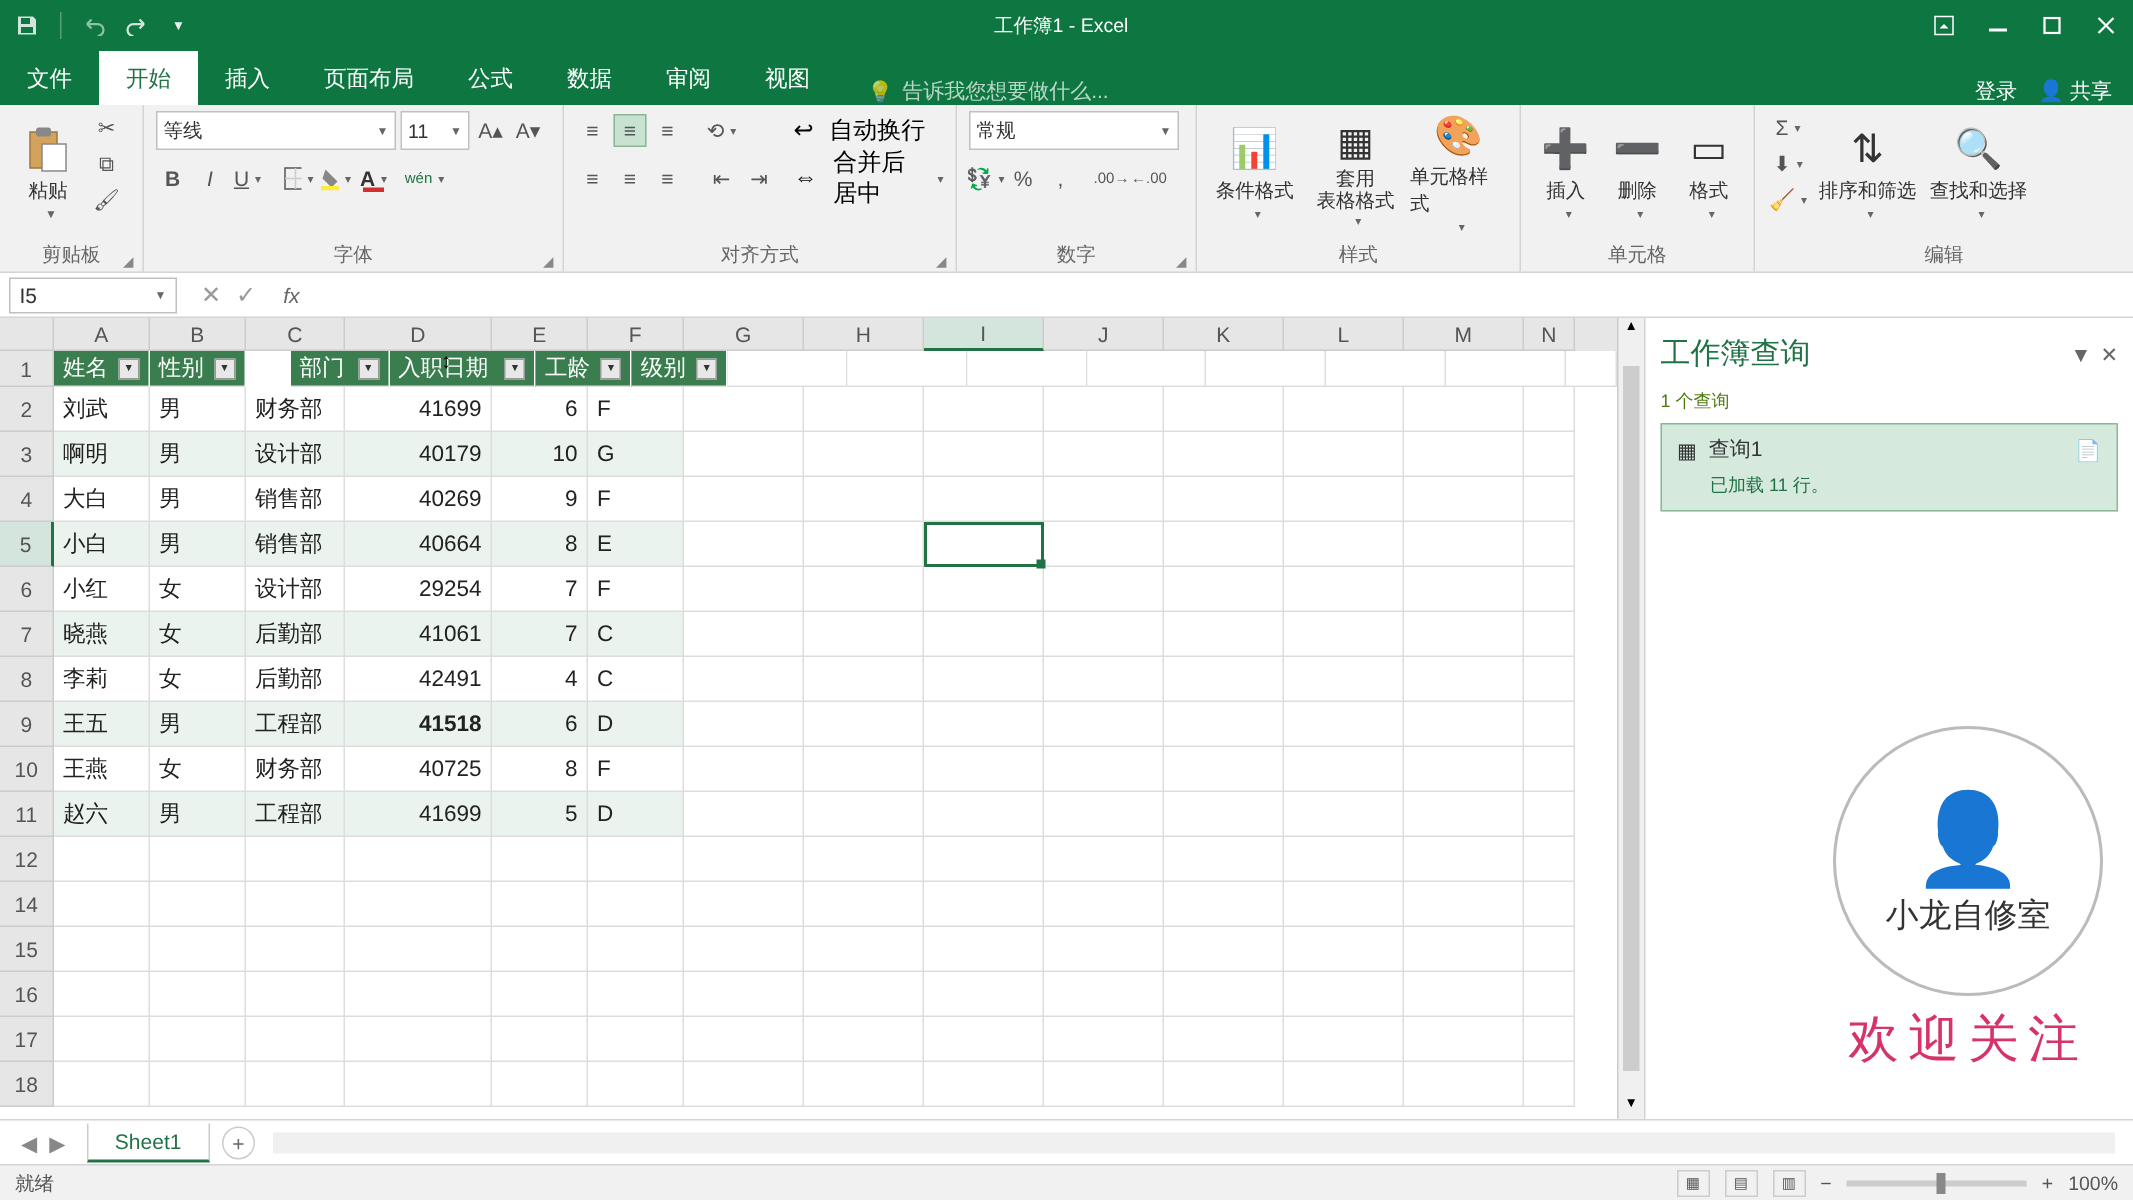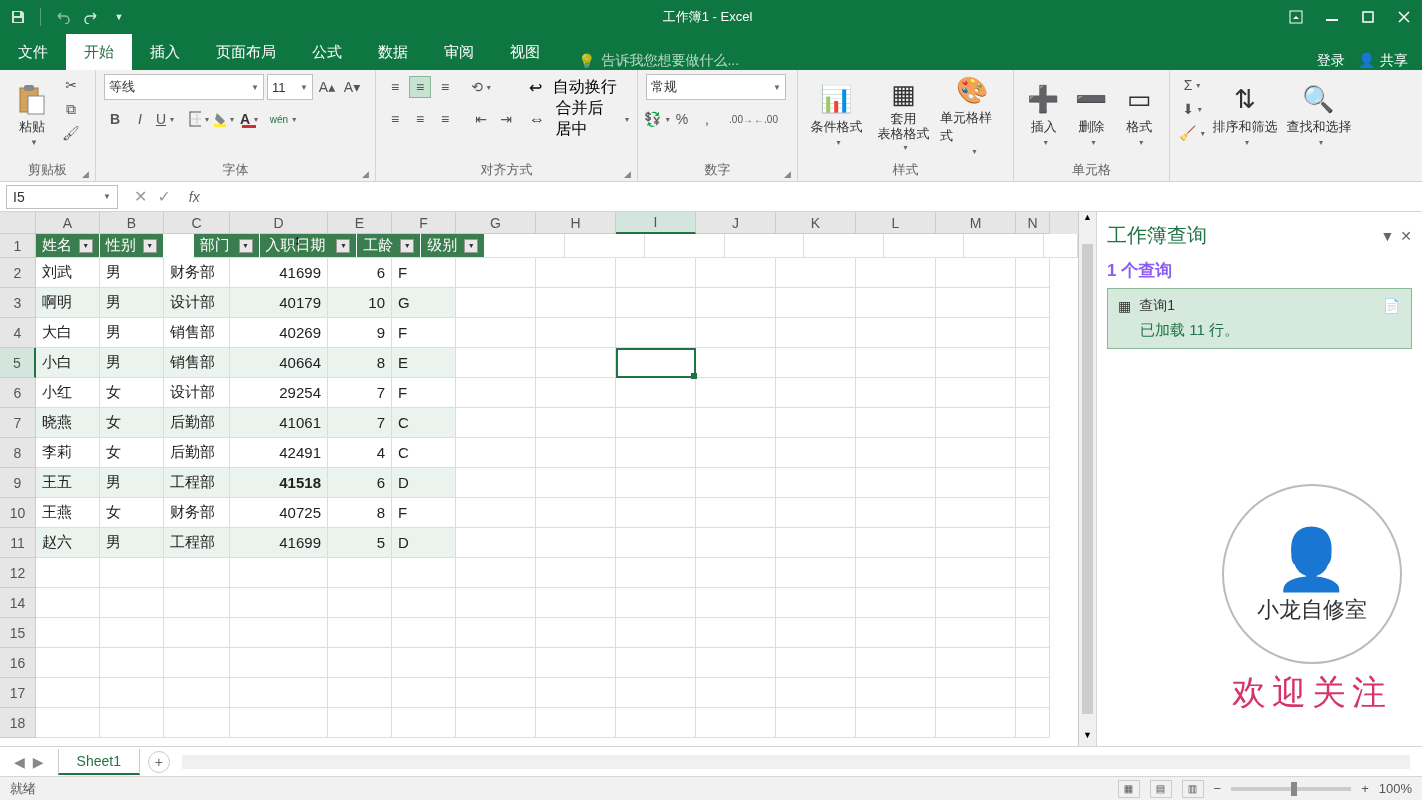--- a/index.html
+++ b/index.html
@@ -66,24 +66,24 @@
 .cell.right { justify-content:flex-end; }
 .selection { position:absolute; border:2px solid #217346; background:rgba(255,255,255,0); pointer-events:none; }
 .sel-handle { position:absolute; width:6px; height:6px; background:#217346; right:-3px; bottom:-3px; }
 .vscroll { width:18px; background:#f0f0f0; border-left:1px solid #ccc; display:flex; flex-direction:column; }
 .vscroll .thumb { flex:1; margin:16px 3px; background:#cdcdcd; }
 
 
 .panel { width:326px; border-left:1px solid #d4d4d4; background:#fff; display:flex; flex-direction:column; padding:10px 10px 0; position:relative; }
 .panel-title { font-size:20px; color:#217346; display:flex; align-items:center; }
 .panel-title .pctl { margin-left:auto; display:flex; gap:6px; color:#666; font-size:14px; }
-.panel-sub { font-size:17px; color:#8b5cf6; margin-top:10px;font-weight:bold; }
+.panel-sub { font-size:12px; color:#4d7c0f; margin-top:10px; }
 .query-item { margin-top:6px; background:#d6e9dd; border:1px solid #8cb797; padding:8px 10px; font-size:14px; }
 .query-item .qrow { display:flex; align-items:center; gap:8px; color:#333; }
-.query-item .qstatus { color:#217346; font-size:15px; margin-top:6px; padding-left:22px; }
+.query-item .qstatus { color:#217346; font-size:12px; margin-top:6px; padding-left:22px; }
 .watermark { position:absolute; bottom:30px; right:20px; text-align:center; }
 .watermark .circ { width:180px; height:180px; border-radius:50%; border:2px solid #bbb; margin:0 auto 4px; display:flex; flex-direction:column; align-items:center; justify-content:center; }
 .watermark .face { font-size:60px; }
 .watermark .cn1 { font-size:22px; font-family:"STKaiti","KaiTi",serif; color:#333; }
 .watermark .cn2 { font-size:34px; color:#d6336c; font-family:"STKaiti","KaiTi",serif; margin-top:6px; letter-spacing:6px; }
 
 
 .sheettabs { height:30px; border-top:1px solid #d4d4d4; display:flex; align-items:center; background:#fff; font-size:14px; }
 .sheettabs .nav { display:flex; gap:8px; padding:0 14px; color:#888; }
 .sheettab { padding:4px 18px; border:1px solid #ccc; border-top:none; background:#fff; color:#217346; border-bottom:2px solid #217346; }
@@ -369,20 +369,23 @@
           <div class="ico">⇅</div>
           <span>排序和筛选</span>
           <span class="dd">▾</span>
         </div>
       <div class="big-btn" style="width:70px;">
           <div class="ico">🔍</div>
           <span>查找和选择</span>
           <span class="dd">▾</span>
         </div>
     </div>
+    <div class="group-label">
+        <span>编辑</span>
+      </div>
   </div>
 </div>
 
 <div class="fbar">
   <div class="namebox">
       <span>I5</span>
       <span class="dd">▼</span>
     </div>
   <div class="fb-btns">
     <span>✕</span>

